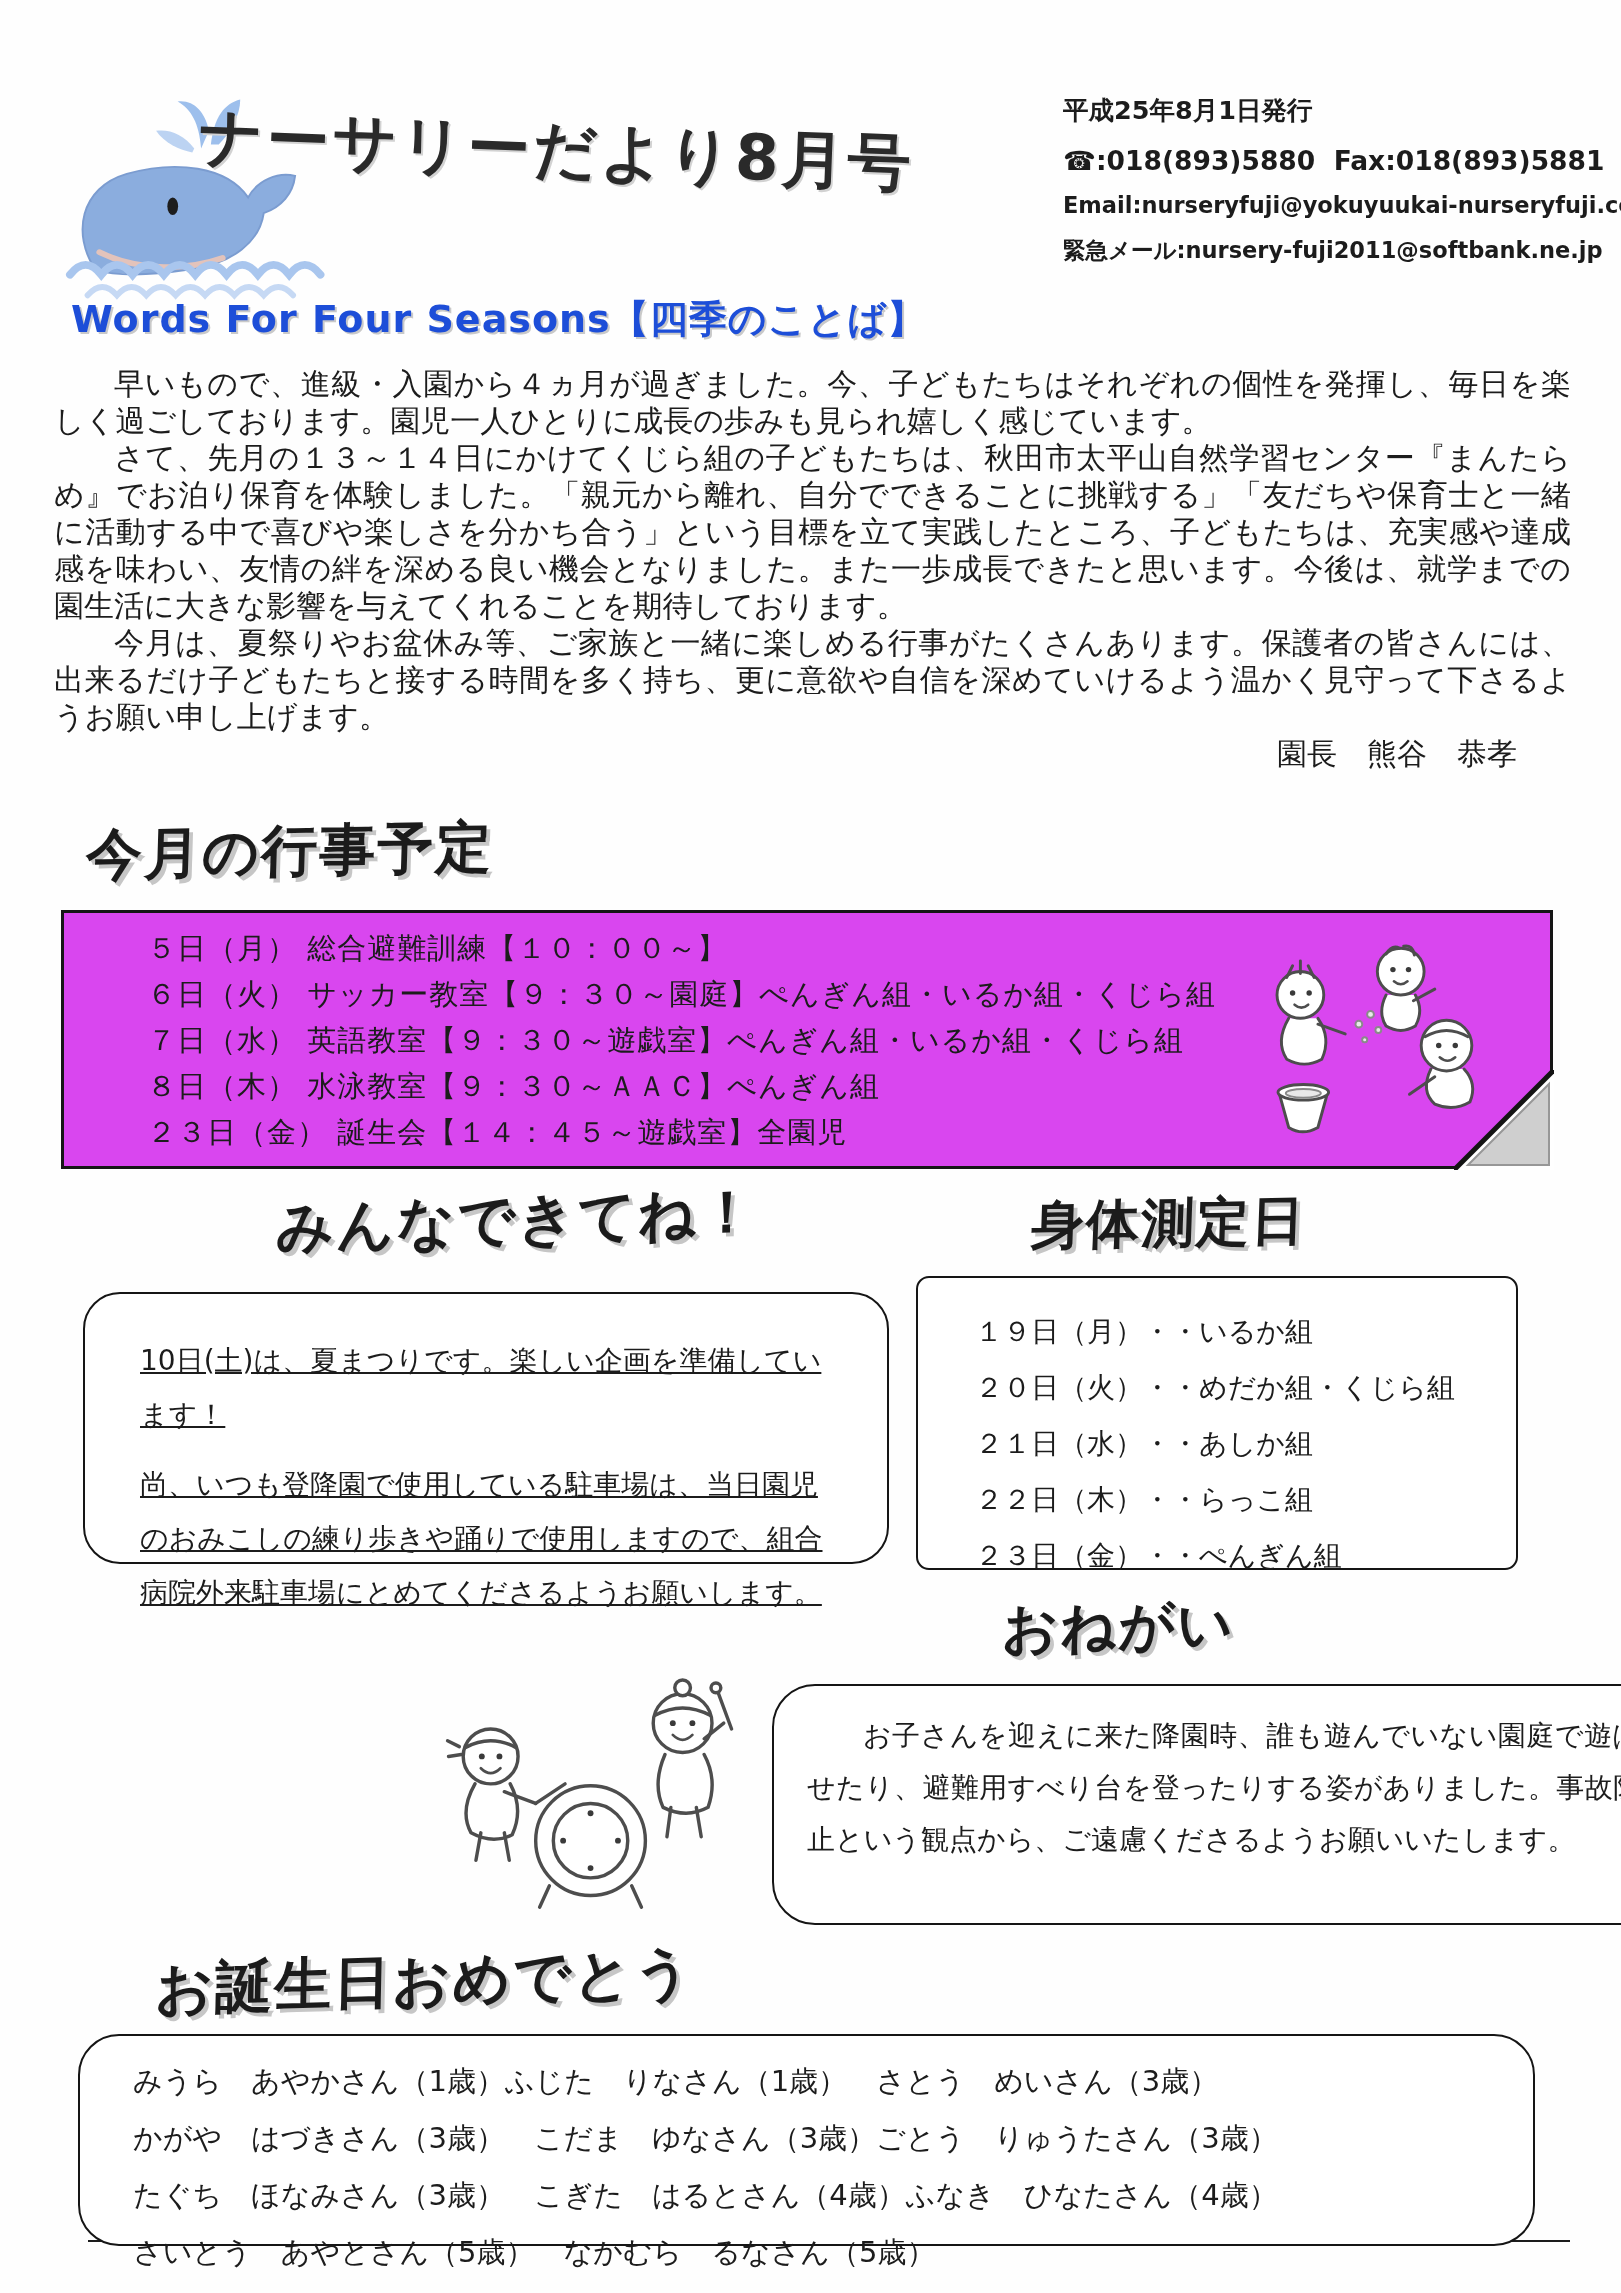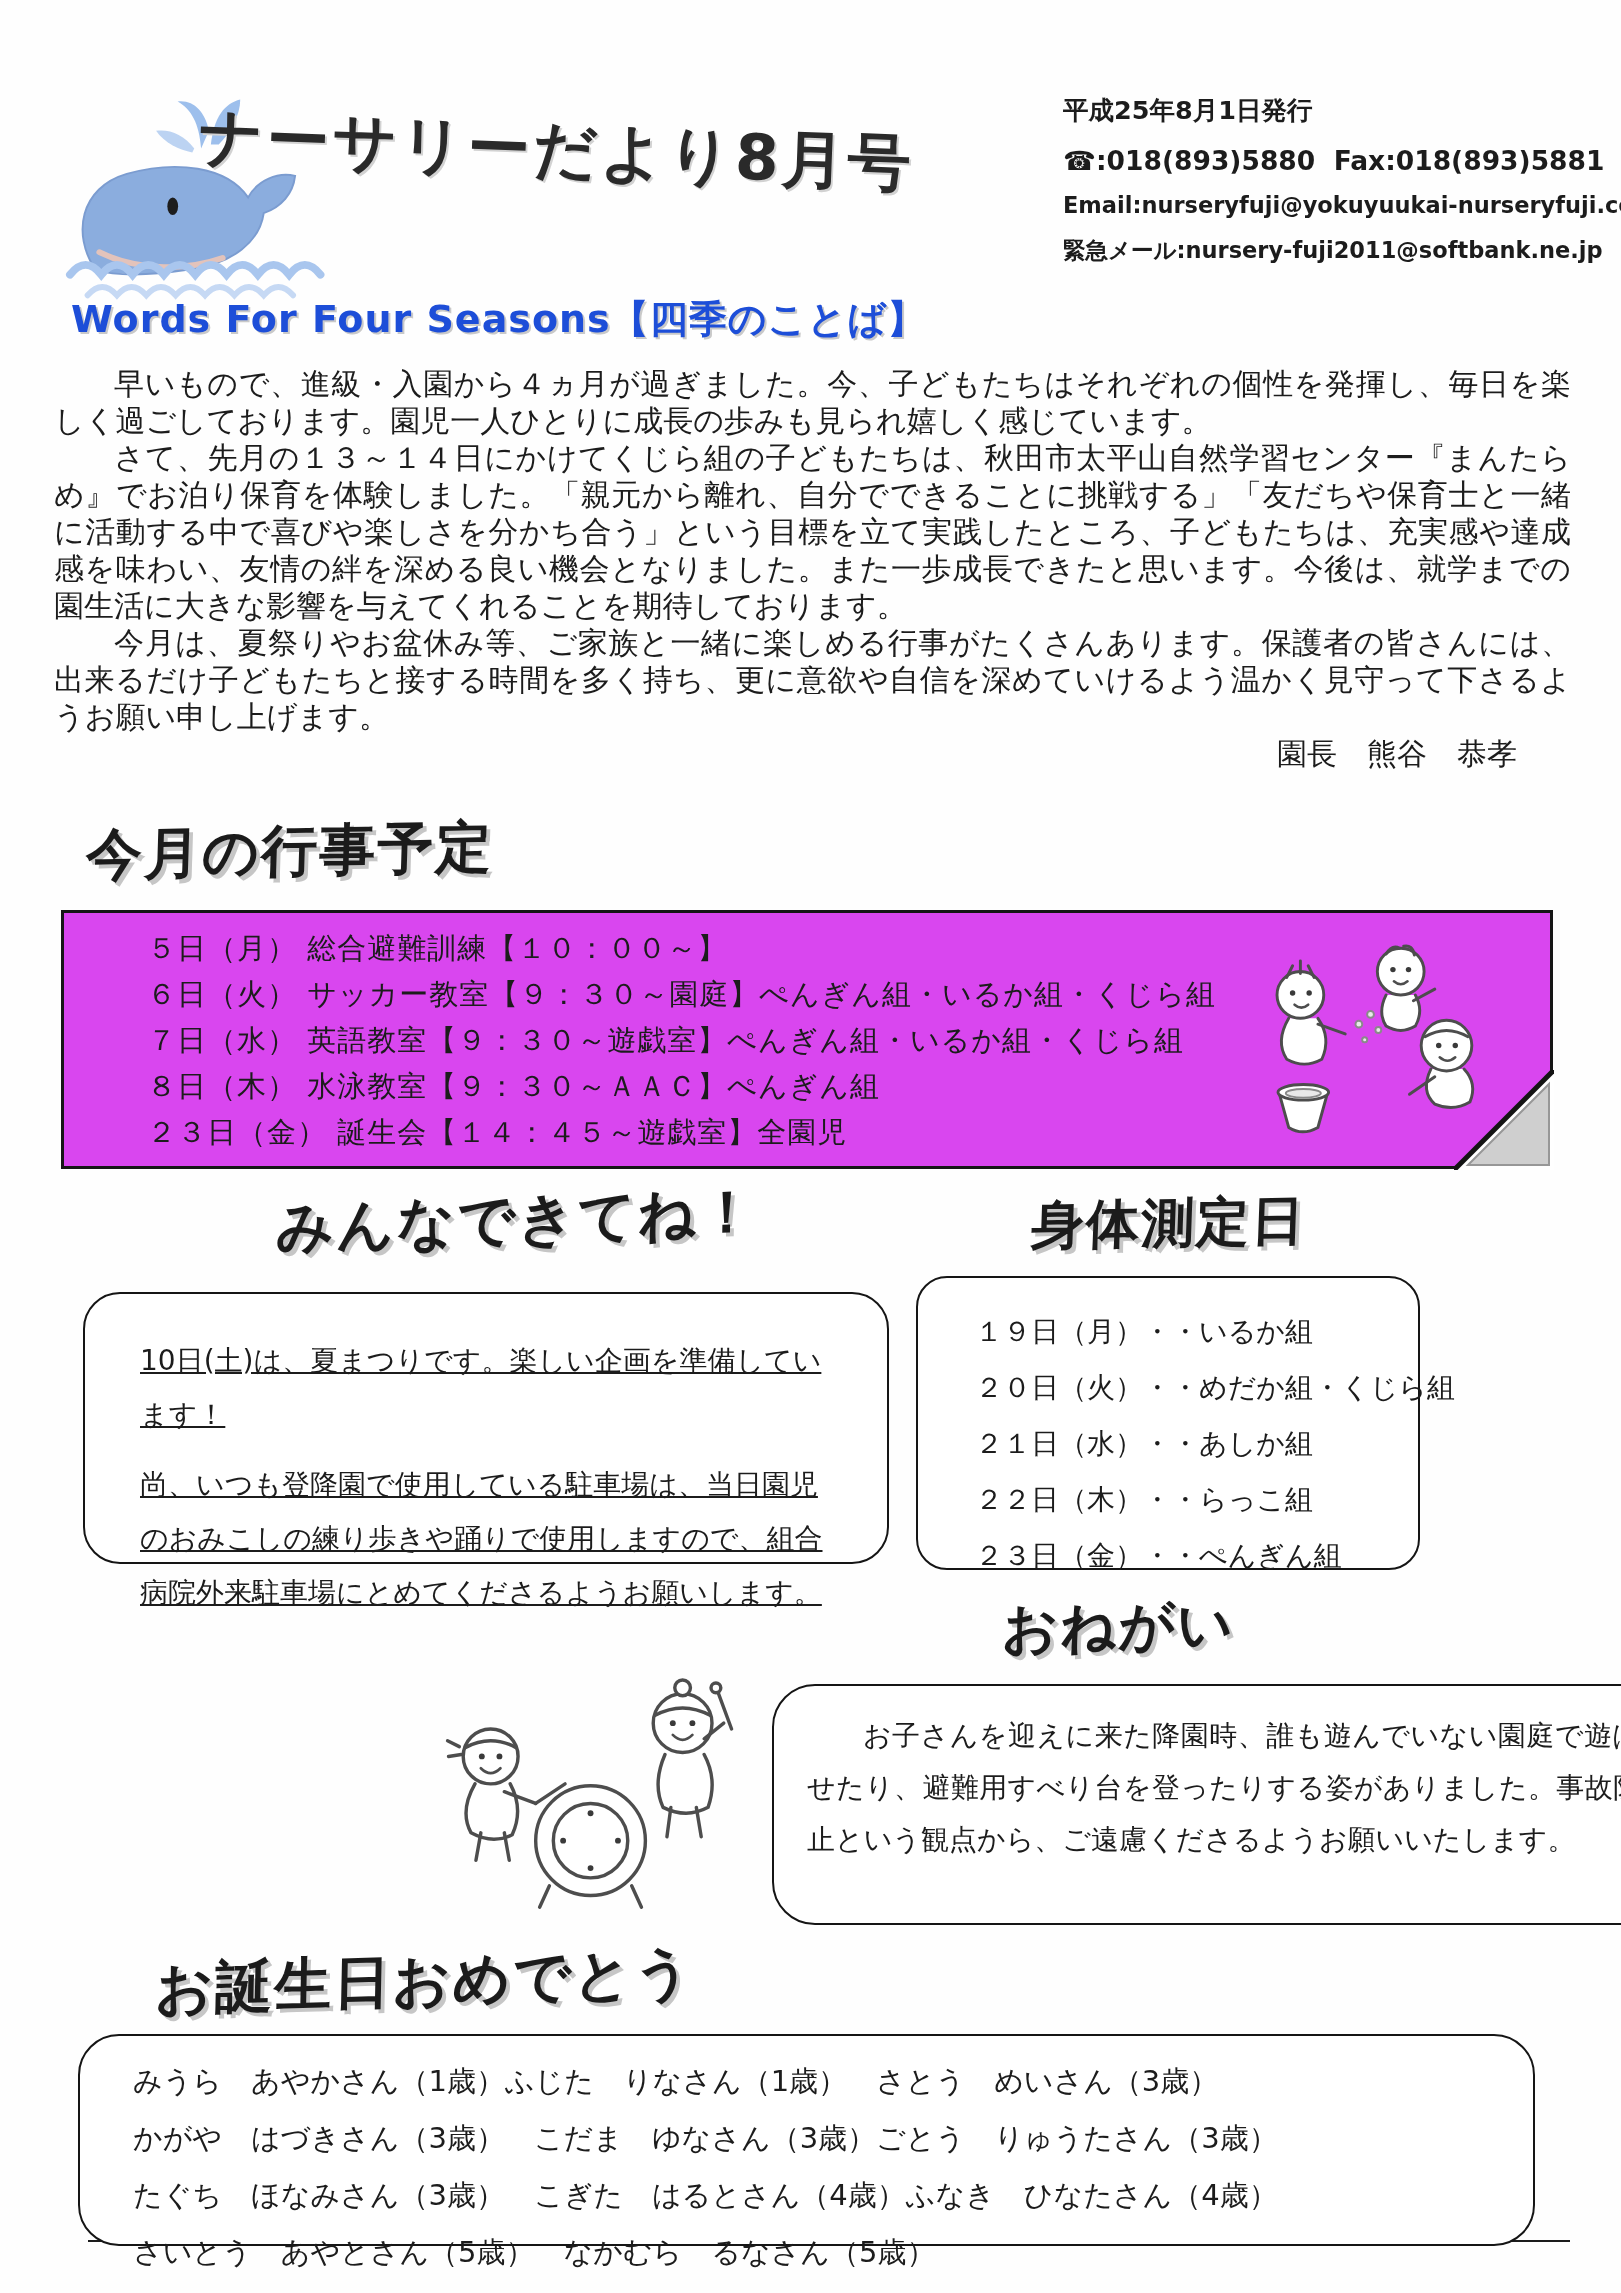--- a/index.html
+++ b/index.html
@@ -51,21 +51,21 @@
     border:3.9px solid #151515;box-sizing:border-box;background:#d946ef;
   }
   .events-list{position:absolute;left:83px;top:11.8px;}
   .events-list p{margin:0;font-size:29px;line-height:46px;font-weight:500;letter-spacing:1px;white-space:pre;}
   .kids-art{position:absolute;right:47px;top:5.9px;width:263px;height:223px;}
   .fold{position:absolute;right:-3.9px;bottom:-3.9px;width:100px;height:100px;}
   
   .rbox{position:absolute;border:2.9px solid #151515;box-sizing:border-box;background:#fff;}
   .festival-box{left:83px;top:1292px;width:806px;height:272px;border-radius:37px;padding:23.5px 33px 0 39px;}
   .festival-box p{margin:16px;font-size:28px;line-height:54px;font-weight:500;text-decoration:underline;}
-  .measure-box{left:916px;top:1276px;width:504px;height:294px;border-radius:31px;padding:25.5px 15.7px 0 57px;}
+  .measure-box{left:916px;top:1276px;width:602px;height:294px;border-radius:13px;padding:25.5px 15.7px 0 57px;}
   .measure-box p{margin:0;font-size:28px;line-height:56px;font-weight:500;white-space:pre;}
   .request-box{left:772px;top:1684px;width:904px;height:241px;border-radius:43px;padding:23.5px 33px 0 33px;z-index:2;}
   .request-box p{margin:0;font-size:28px;line-height:52px;font-weight:500;text-indent:2em;text-align:justify;}
   .birthday-box{left:78px;top:2034px;width:1457px;height:212px;border-radius:41px;padding:12.7px 27.4px 0 45px;z-index:1;}
   .birthday-box p{margin:8px;font-size:29px;line-height:49px;font-weight:500;white-space:pre;}
   .taiko-art{position:absolute;left:426px;top:1629px;width:333px;height:296px;z-index:1;}
   .footer-line{position:absolute;left:88px;top:2240px;width:1482px;height:0;border-top:2.9px solid #1c1c1c;z-index:0;}
 </style>
 </head>
 <body>

